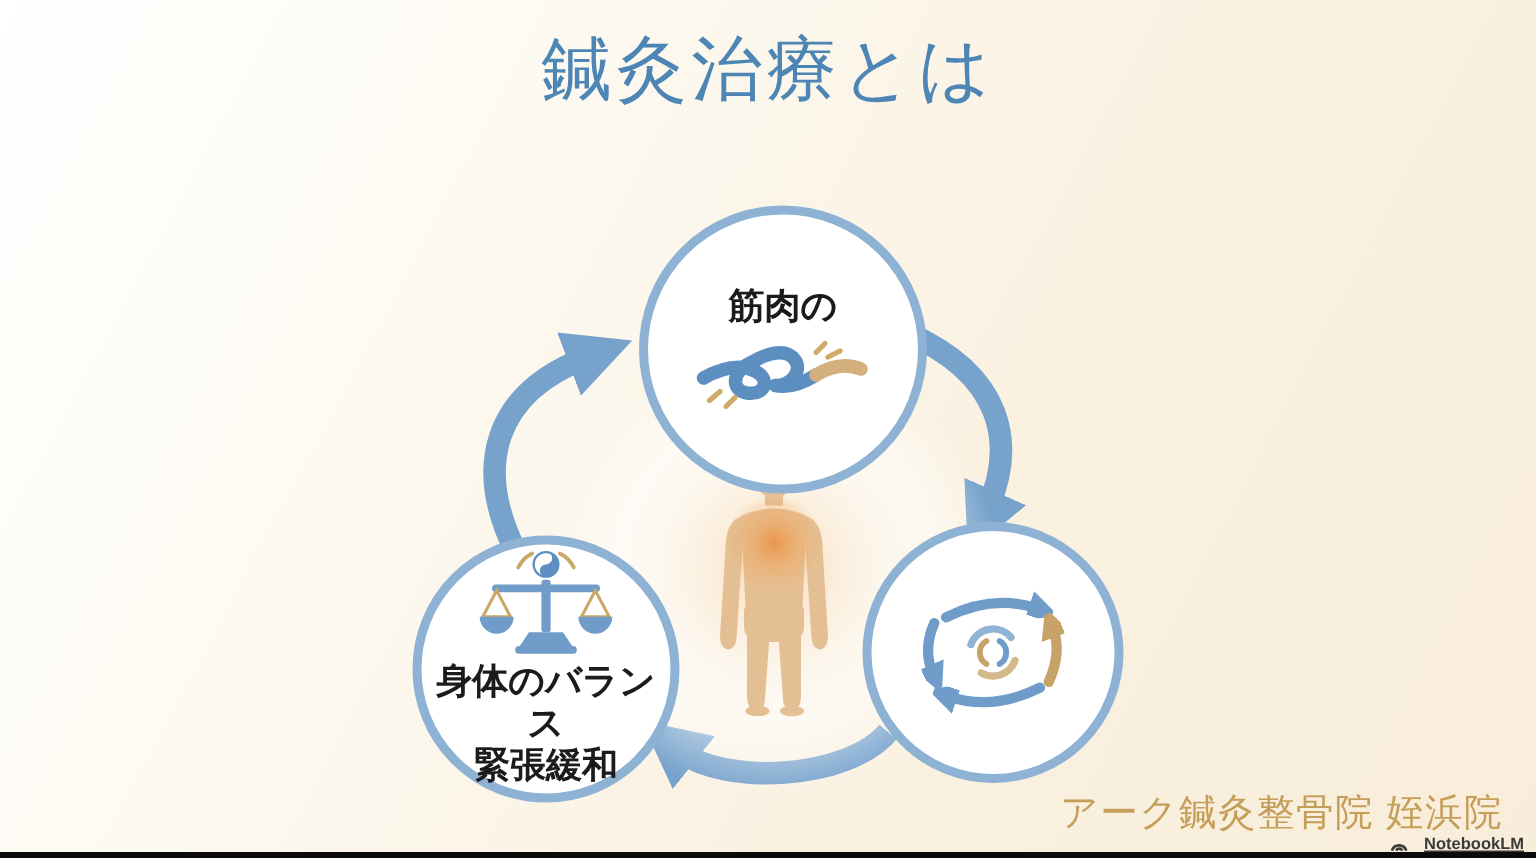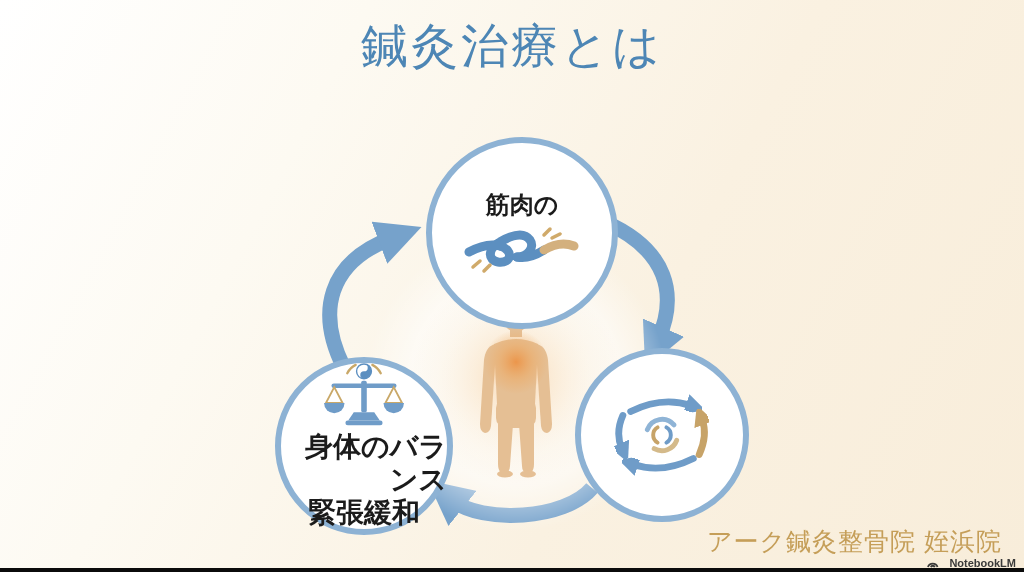--- a/index.html
+++ b/index.html
@@ -20,21 +20,21 @@
   .node{
     position:absolute;z-index:2;background:#fff;border:6px solid #8db2d4;border-radius:50%;
     box-sizing:border-box;display:flex;flex-direction:column;align-items:center;justify-content:center;
   }
   .node-label{font-weight:bold;color:#1b1b1b;text-align:center;line-height:1.18;}
   .node-muscle{left:426px;top:137px;width:192px;height:192px;}
   .node-muscle .node-label{font-size:24px;}
   .node-blood{left:575px;top:348px;width:174px;height:174px;}
   .node-blood .node-label{font-size:26px;}
   .node-balance{left:275px;top:357px;width:178px;height:178px;}
-  .node-balance .node-label{font-size:28px;text-align:right;}
+  .node-balance .node-label{font-size:24px;}
   .icon-box{display:block;}
   .brand{
     position:absolute;right:22px;bottom:14px;z-index:3;
     font-size:25px;font-weight:normal;color:#c59e58;letter-spacing:1px;
   }
   .watermark{
     position:absolute;right:8px;bottom:3px;z-index:4;display:flex;align-items:center;gap:10px;
     font-size:11px;font-weight:bold;color:#3a3a3a;text-decoration:underline;
   }
   .bottom-bar{position:absolute;left:0;bottom:0;width:100%;height:4px;background:#0b0b0b;z-index:5;}

